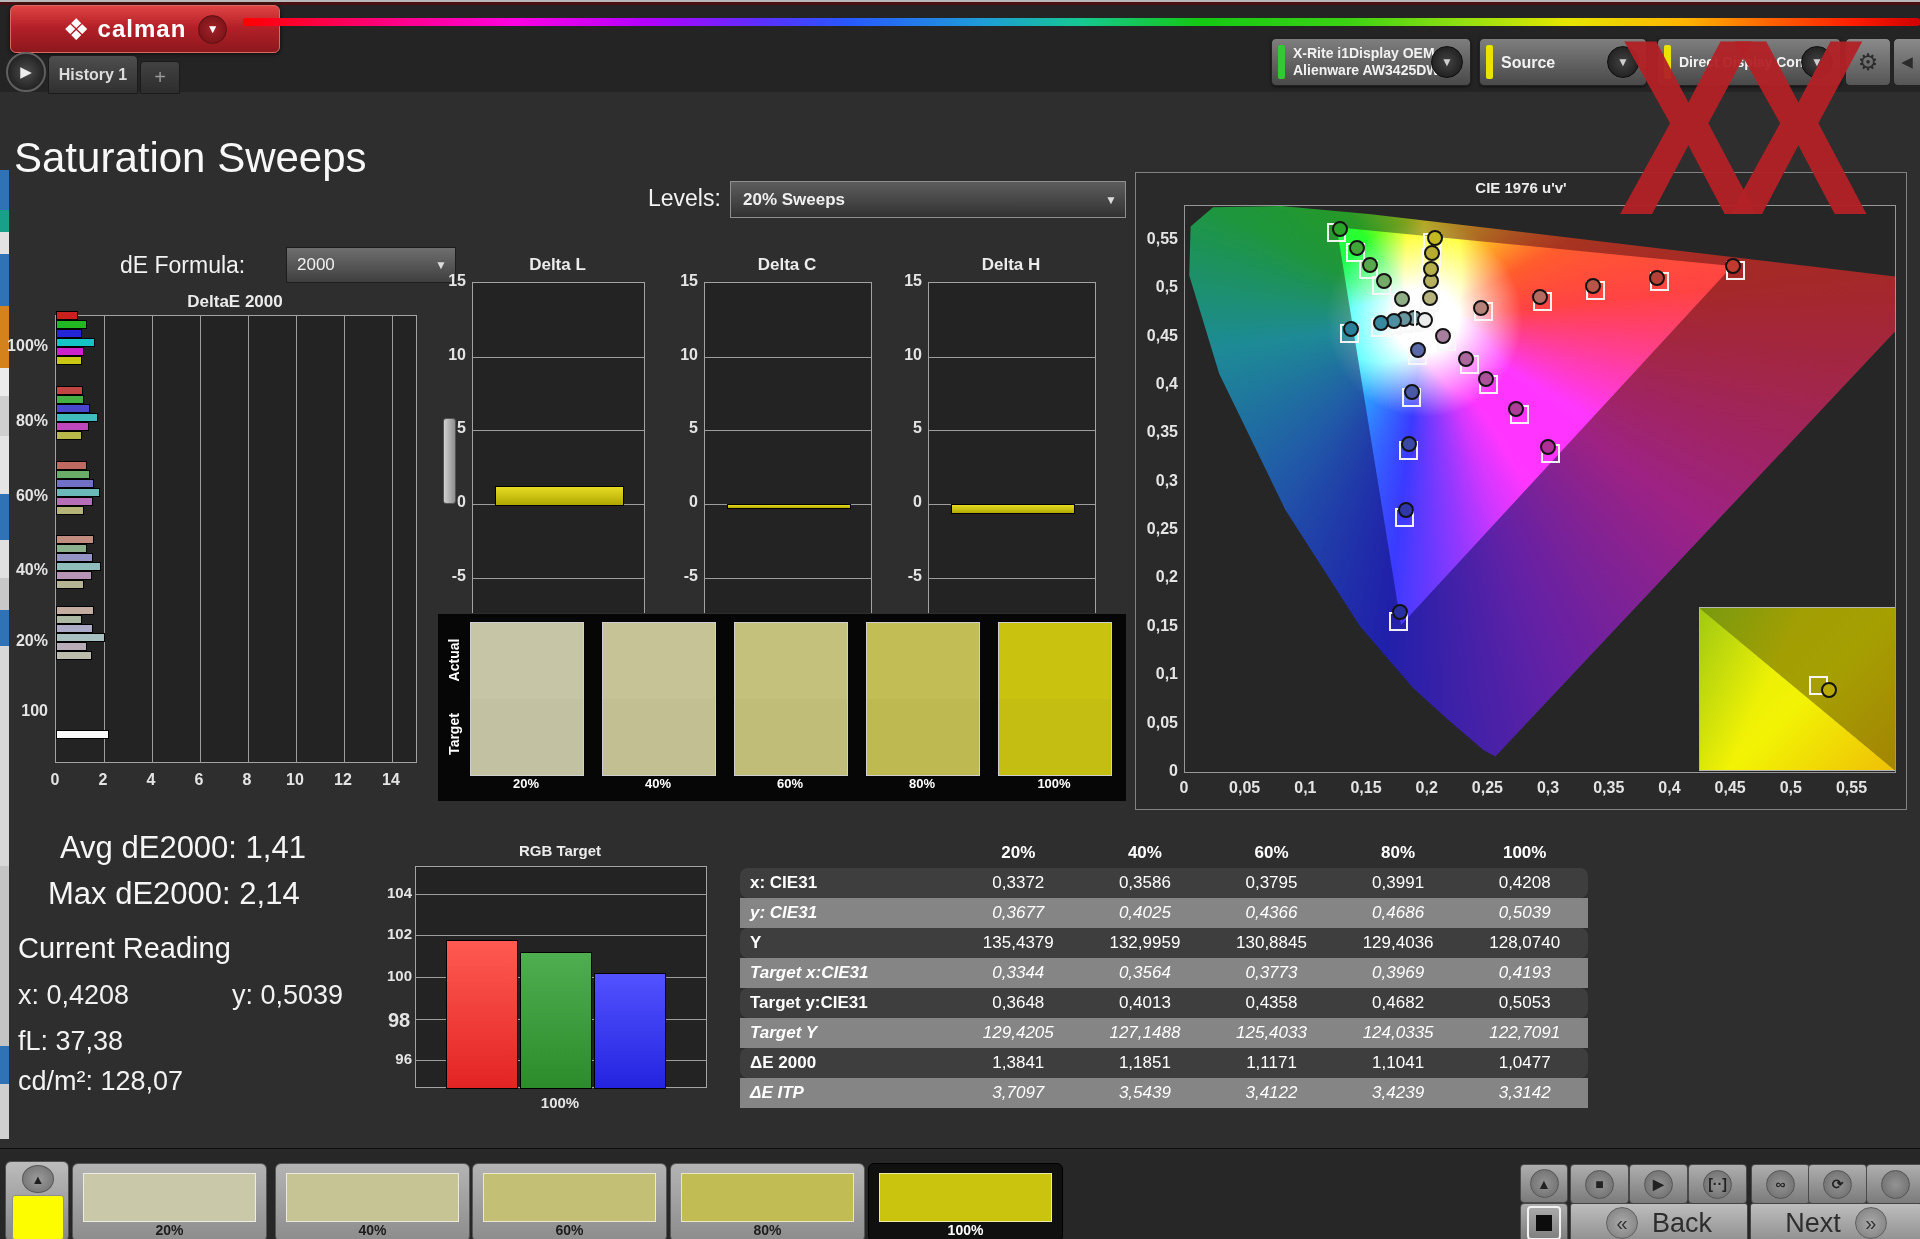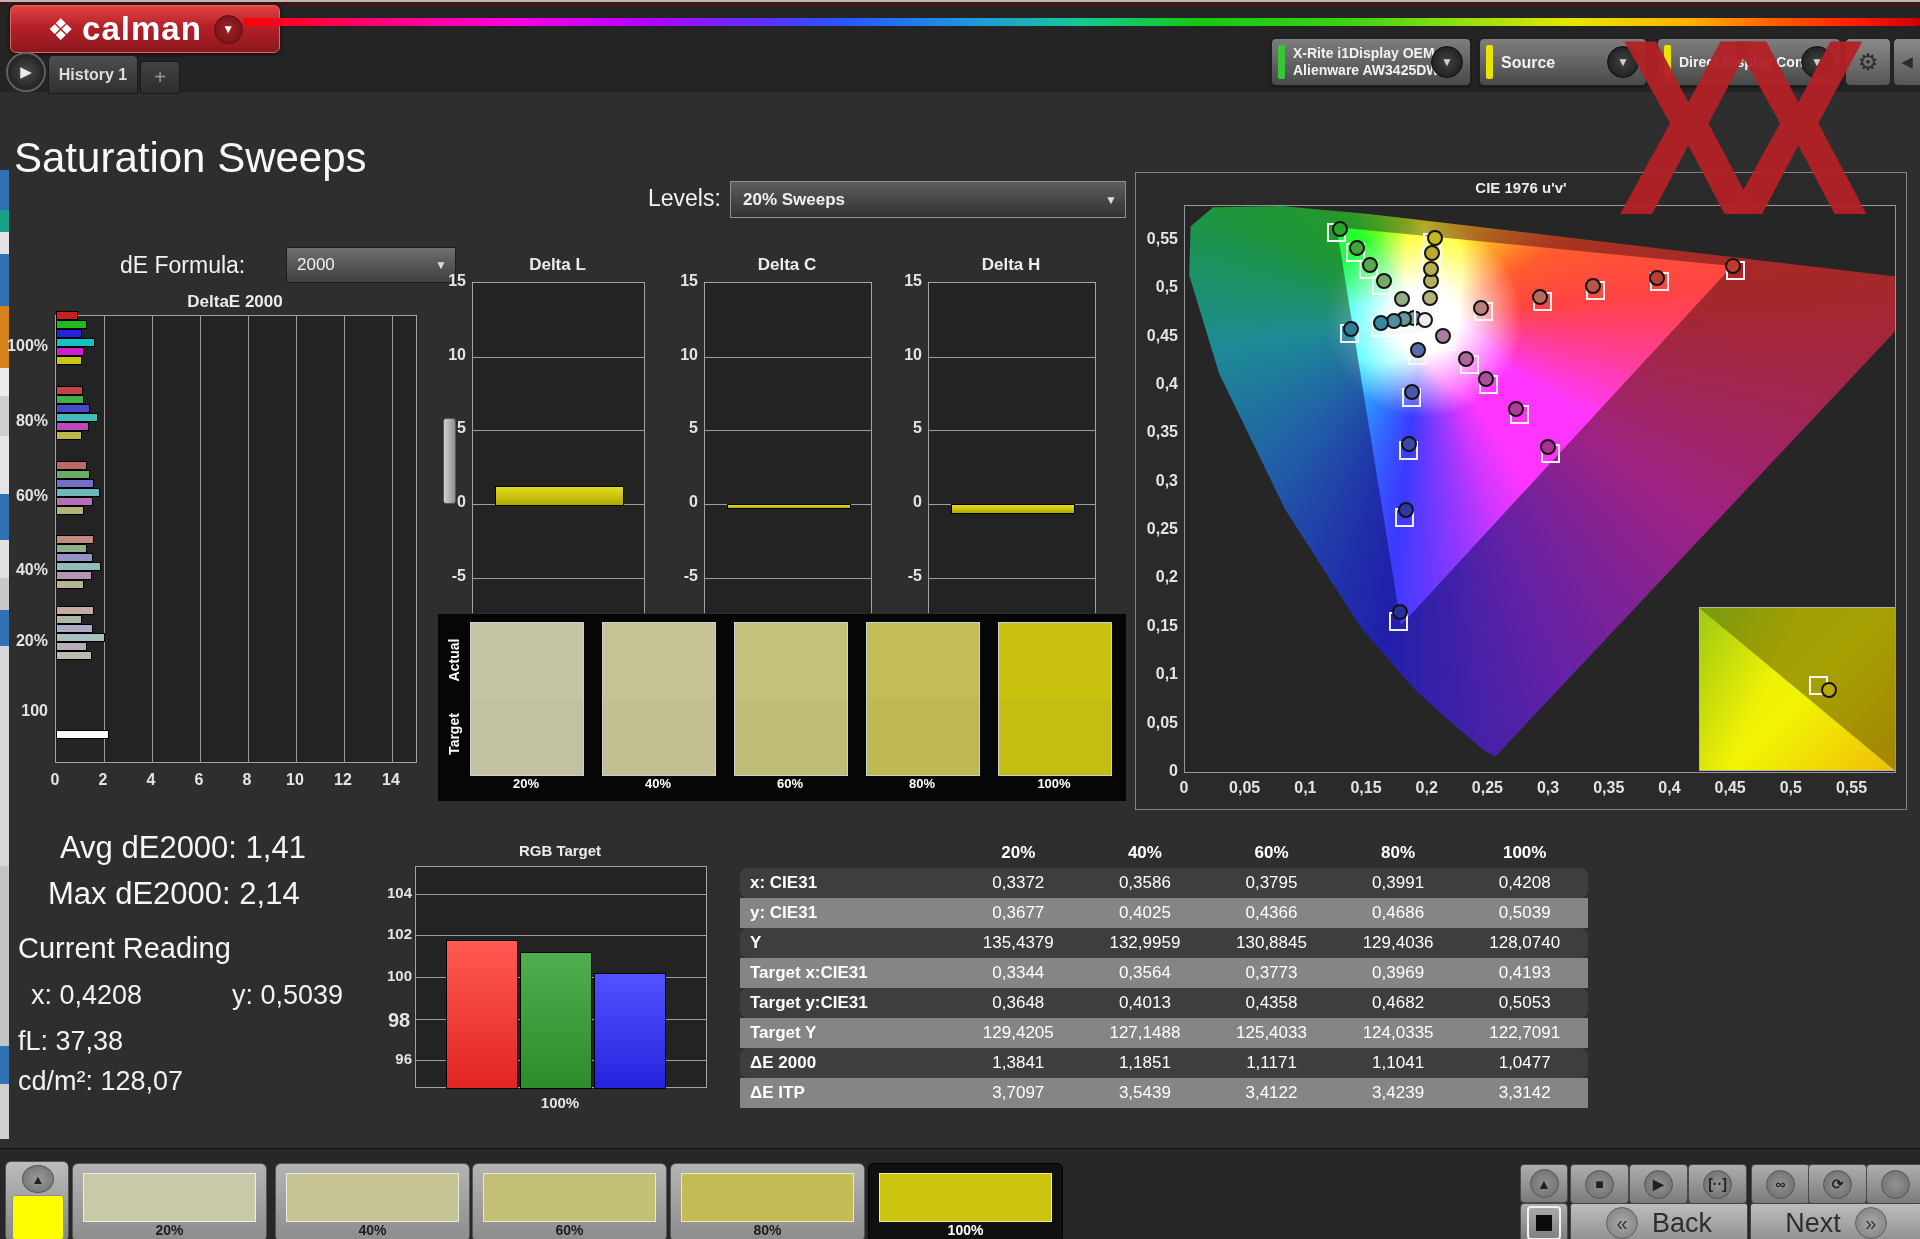--- a/index.html
+++ b/index.html
@@ -4,21 +4,21 @@
 <style>
   html,body{margin:0;padding:0;background:#141414;}
   #app{position:relative;width:1920px;height:1239px;background:#2e2e2e;font-family:"Liberation Sans",sans-serif;color:#eee;overflow:hidden;}
   .abs{position:absolute;}
   
   #header{position:absolute;left:0;top:0;width:1920px;height:92px;background:#242424;}
   #topline{position:absolute;left:0;top:0;width:100%;height:2px;background:#b9b9b9;}
   #topline2{position:absolute;left:0;top:2px;width:100%;height:3px;background:#4a1113;}
   #logo-btn{position:absolute;left:10px;top:5px;width:268px;height:46px;border-radius:6px;background:linear-gradient(#e04443,#b52028 45%,#8c181d);border:1px solid #d86a66;display:flex;align-items:center;justify-content:center;box-shadow:0 1px 4px rgba(0,0,0,.7);}
   #logo-glyph{font-size:30px;color:#fff;margin-right:8px;}
-  #logo-text{font-size:33px;font-weight:bold;color:#fff;letter-spacing:1px;}
+  #logo-text{font-size:24px;font-weight:bold;color:#fff;letter-spacing:1px;}
   #logo-caret{width:27px;height:27px;border-radius:50%;background:radial-gradient(#a32127,#6d1115);color:#fff;font-size:12px;display:flex;align-items:center;justify-content:center;margin-left:12px;border:1px solid #5f0e12;}
   #rainbow{position:absolute;left:243px;top:18px;width:1677px;height:8px;border-radius:3px;
     background:linear-gradient(90deg,#ff0000 0%,#ff0078 8%,#ff00e0 16%,#b400ff 24%,#5a30ff 31%,#2858ff 36%,#1e9cd8 44%,#16c892 50%,#14c814 57%,#3cd214 66%,#96e010 73%,#e6e600 79%,#ffb400 86%,#ff6400 91%,#ff1e00 96%,#cf0000 100%);}
   #nav-arrow-btn{position:absolute;left:6px;top:52px;width:36px;height:36px;border-radius:50%;background:radial-gradient(#4c4c4c,#121212);border:2px solid #606060;color:#ececec;font-size:15px;display:flex;align-items:center;justify-content:center;}
   #history-tab{position:absolute;left:48px;top:55px;width:88px;height:37px;background:linear-gradient(#4e4e4e,#303030);border:1px solid #1b1b1b;border-radius:5px 5px 0 0;color:#dcdcdc;font-size:16px;font-weight:bold;display:flex;align-items:center;justify-content:center;}
   #plus-tab{position:absolute;left:140px;top:61px;width:38px;height:31px;background:linear-gradient(#424242,#2d2d2d);border:1px solid #1b1b1b;border-radius:4px 4px 0 0;color:#9a9a9a;font-size:20px;display:flex;align-items:center;justify-content:center;}
   .dd{position:absolute;top:38px;height:46px;border-radius:5px;background:linear-gradient(#7e7e7e,#494949);border:1px solid #232323;display:flex;align-items:center;box-shadow:0 1px 3px rgba(0,0,0,.6);}
   .dd .accent{width:7px;height:34px;margin:0 8px 0 6px;border-radius:2px;flex:0 0 auto;}
   .dd .txt{color:#f2f2f2;font-weight:bold;line-height:17px;}
   .dd .dd-caret{width:30px;height:30px;border-radius:50%;background:radial-gradient(#424242,#161616);color:#cfcfcf;font-size:12px;display:flex;align-items:center;justify-content:center;position:absolute;right:7px;border:1px solid #0e0e0e;}
@@ -74,21 +74,21 @@
       linear-gradient(135deg,#e2ee08 0%,#f2f204 55%,#efbf06 100%);}
   .cie-axis-label{position:absolute;color:#e4e4e4;font-size:16px;font-weight:bold;}
   
   .bigstat{position:absolute;font-size:31px;color:#f6f6f6;}
   .midstat{position:absolute;font-size:27px;color:#f2f2f2;}
   
   #results-table{position:absolute;left:740px;top:838px;width:848px;font-size:17px;}
   .tr{display:grid;grid-template-columns:215px repeat(5,1fr);height:30px;line-height:30px;align-items:center;}
   .tr.head{color:#fff;font-weight:bold;background:#2e2e2e;}
   .tr.dark{background:#3e3e3e;border-radius:8px;}
-  .tr.light{background:#858585;}
+  .tr.light{background:#858585;font-style:italic;}
   .tr .lab{padding-left:10px;font-weight:bold;color:#fff;text-align:left;}
   .tr .val{text-align:center;color:#fff;}
   
   #footer{position:absolute;left:0;top:1148px;width:1920px;height:91px;background:#272727;border-top:1px solid #101010;}
   #current-card{position:absolute;left:5px;top:12px;width:62px;height:79px;background:linear-gradient(#bcbcbc,#868686);border:1px solid #4f4f4f;border-radius:6px;}
   #current-card .circ{position:absolute;left:16px;top:3px;width:30px;height:26px;border-radius:50%;background:radial-gradient(#9b9b9b,#6d6d6d);display:flex;align-items:center;justify-content:center;color:#1e1e1e;font-size:13px;border:1px solid #585858;}
   #current-swatch{position:absolute;left:6px;top:33px;width:50px;height:43px;background:#fdfd00;border:1px solid #8f8f8f;border-radius:3px;}
   .patch-card{position:absolute;top:14px;width:193px;height:77px;border-radius:6px;background:linear-gradient(#b4b4b4,#8c8c8c);border:1px solid #565656;}
   .patch-card.selected{background:#101010;border-color:#000;}
   .patch-card .patch{position:absolute;left:10px;top:9px;right:10px;height:47px;border:1px solid rgba(255,255,255,.65);}
@@ -412,21 +412,21 @@
       <div class="cie-axis-label" style="left: 450.786px; top: 606px; width: 44px; text-align: center;">0,35</div>
       <div class="cie-axis-label" style="left: 511.47px; top: 606px; width: 44px; text-align: center;">0,4</div>
       <div class="cie-axis-label" style="left: 572.154px; top: 606px; width: 44px; text-align: center;">0,45</div>
       <div class="cie-axis-label" style="left: 632.838px; top: 606px; width: 44px; text-align: center;">0,5</div>
       <div class="cie-axis-label" style="left: 693.521px; top: 606px; width: 44px; text-align: center;">0,55</div>
     </div>
 
   <div class="bigstat" style="left:60px;top:830px;">Avg dE2000: 1,41</div>
   <div class="bigstat" style="left:48px;top:876px;">Max dE2000: 2,14</div>
   <div class="bigstat" style="left:18px;top:932px;font-size:29px;">Current Reading</div>
-  <div class="midstat" style="left:18px;top:980px;margin-left:13px;">x: 0,4208</div>
+  <div class="midstat" style="left:18px;top:980px;">x: 0,4208</div>
   <div class="midstat" style="left:232px;top:980px;">y: 0,5039</div>
   <div class="midstat" style="left:18px;top:1026px;">fL: 37,38</div>
   <div class="midstat" style="left:18px;top:1066px;">cd/m²: 128,07</div>
 
   <div id="rgb-chart" class="abs" style="left:390px;top:842px;width:330px;height:265px;">
       <div class="chart-title" style="left: 25px; top: 0px; width: 290px; font-size: 15px;">RGB Target</div>
       <div class="plot" style="left: 25px; top: 24px; width: 290px; height: 220px;">
         <div class="gridh" style="top: 26.9811px;"></div>
         <div class="gridh" style="top: 68.4906px;"></div>
         <div class="gridh" style="top: 110px;"></div>

